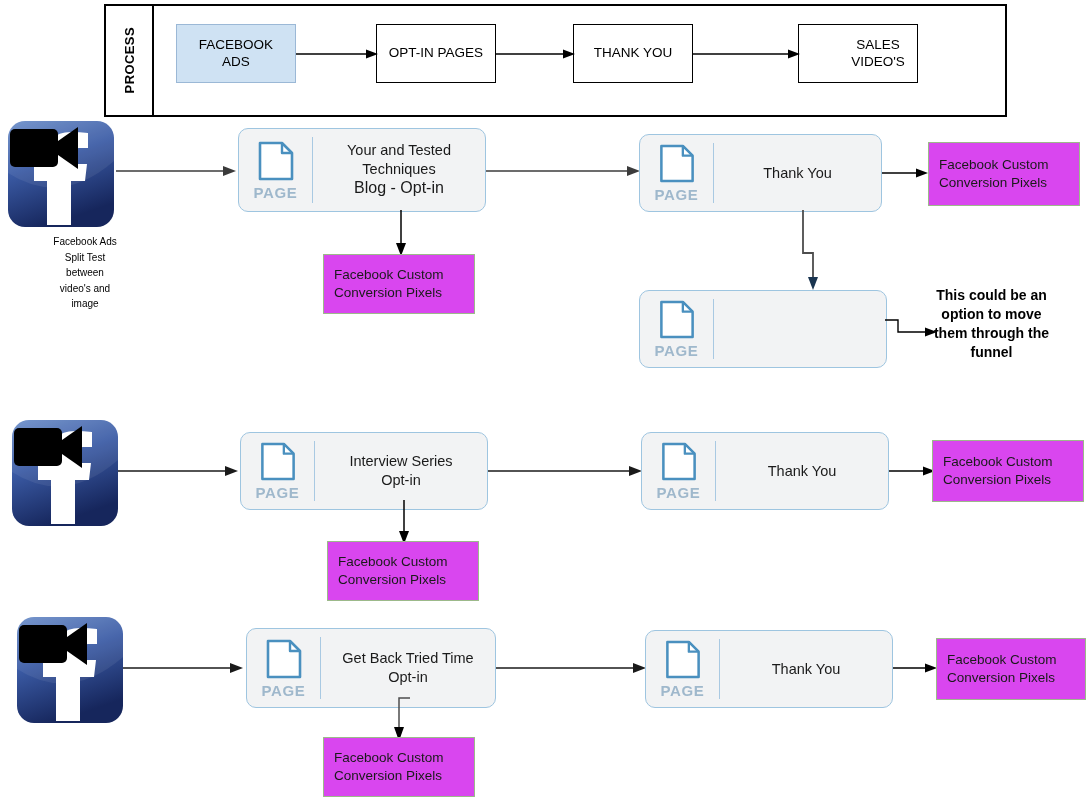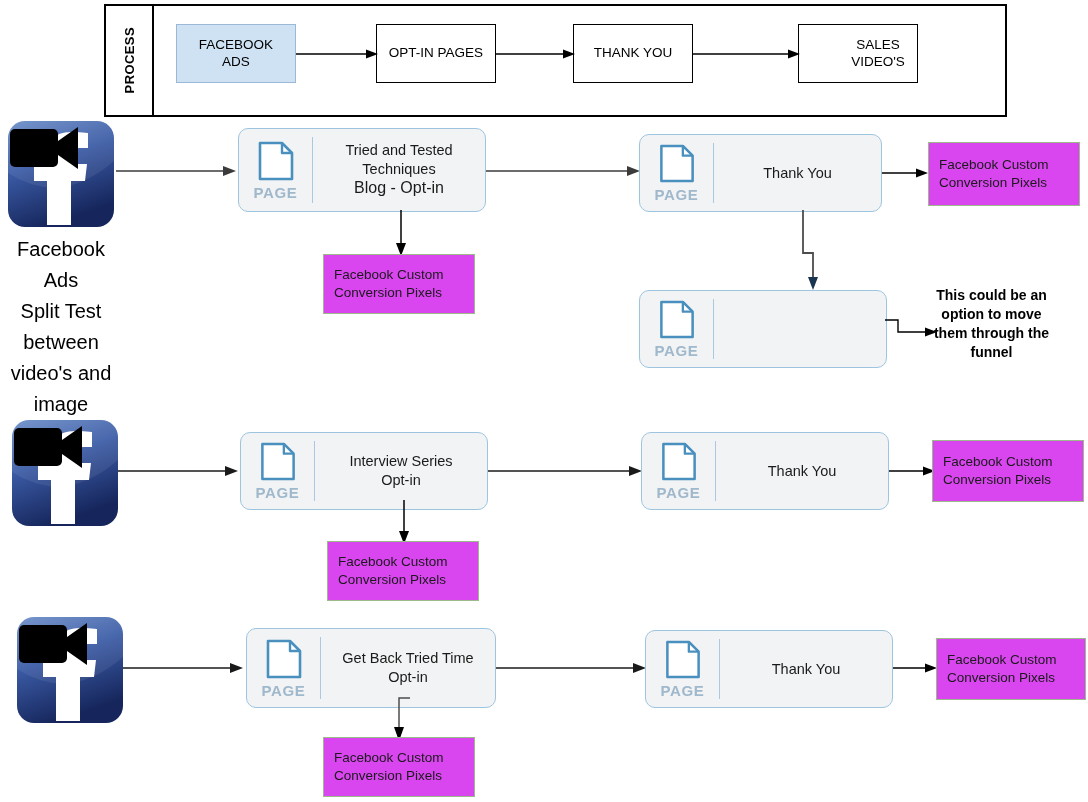--- a/index.html
+++ b/index.html
@@ -118,24 +118,25 @@
     color: #1a1a1a;
     padding: 4px 10px;
   }
 
   
   .fb-logo { position: absolute; }
   .fb-logo svg { display: block; }
 
   
   .fb-caption {
-    font-size: 20px;
+    font-size: 10px;
     line-height: 1.55;
     text-align: center;
     color: #000000;
+    padding-left: 24px;
   }
 
   
   .note-text {
     font-size: 14px;
     line-height: 1.35;
     text-align: center;
     color: #000000;
   }
 
@@ -227,21 +228,21 @@
   <div class="page-box abs" style="left:238px; top:128px; width:248px; height:84px;">
     <div class="page-icon-col">
       <svg width="38" height="42" viewBox="0 0 38 42">
         <path d="M3 3 H25 L35 13 V39 H3 Z" fill="#ffffff" stroke="#4a90bf" stroke-width="2.6" stroke-linejoin="round"></path>
         <path d="M25 3 V13 H35" fill="none" stroke="#4a90bf" stroke-width="2.4" stroke-linejoin="round"></path>
       </svg>
       <span class="page-icon-label">PAGE</span>
     </div>
     <div class="page-title">
       <div>
-        <div>Tried and Tested</div>
+        <div>Your and Tested</div>
         <div>Techniques</div>
         <div style="font-size:16px;">Blog - Opt-in</div>
       </div>
     </div>
   </div>
 
   <div class="conn" style="left:392px; top:210px;">
     <svg width="18" height="48" viewBox="0 0 18 48">
       <line x1="9" y1="0" x2="9" y2="36" stroke="#000" stroke-width="1.5"></line>
       <polygon points="9,46 4,33 14,33" fill="#000"></polygon>

